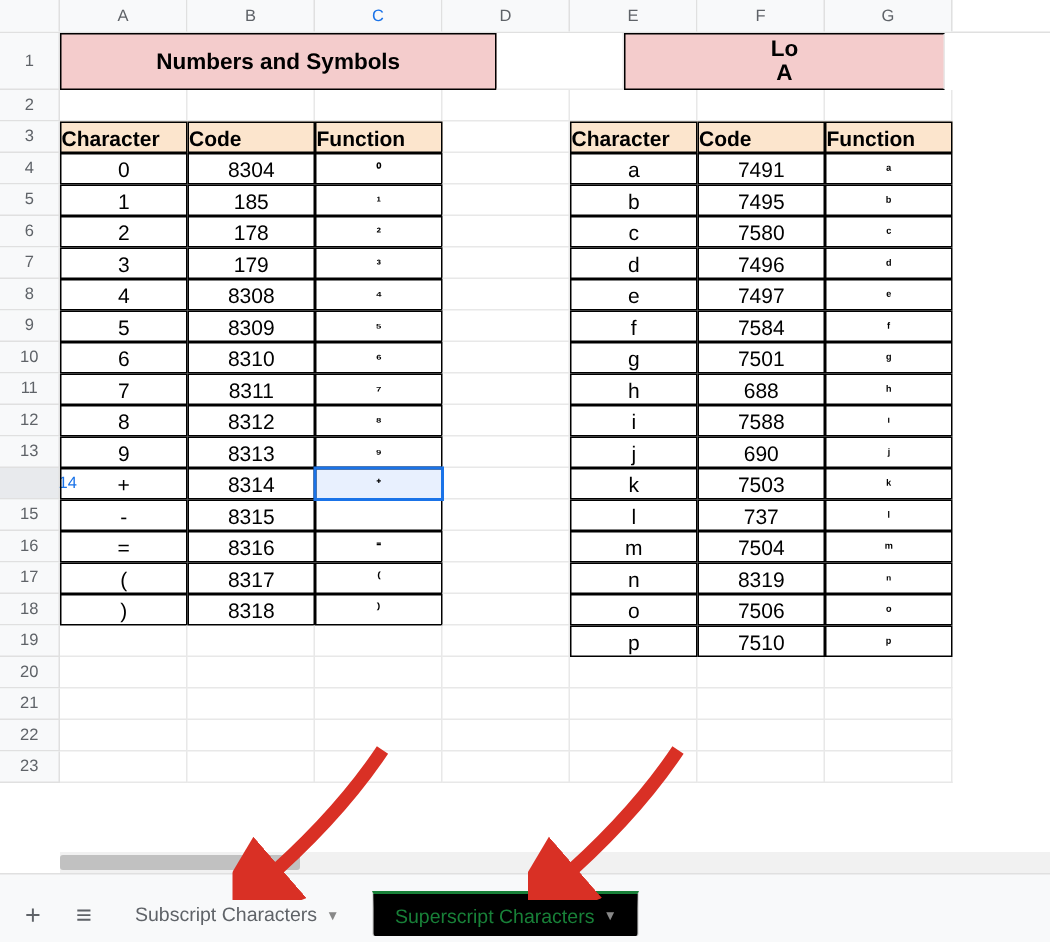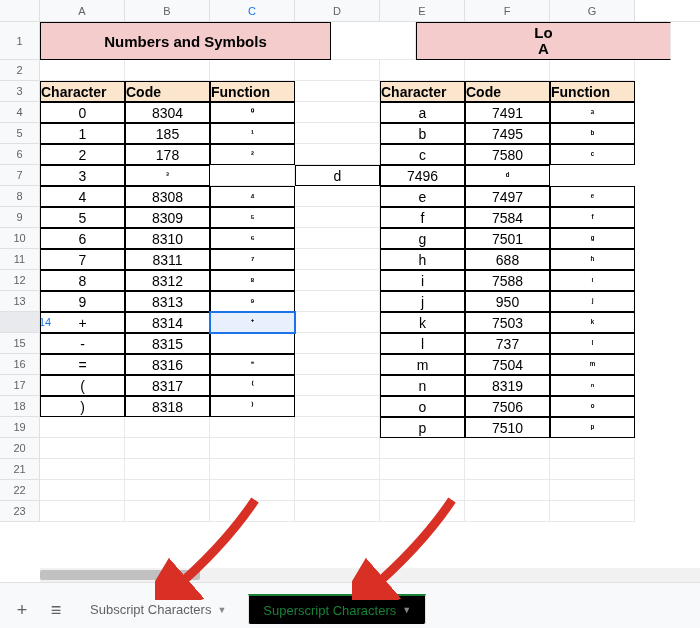--- a/index.html
+++ b/index.html
@@ -158,21 +158,21 @@
     <div class="colhead wD">D</div>
     <div class="colhead wE">E</div>
     <div class="colhead wF">F</div>
     <div class="colhead wG">G</div>
   </div>
   <div class="rows" id="rows">
       <div class="row tall">
         <div class="rowhead">1</div>
         <div class="cell title1" style="width: 291px;">Numbers and Symbols</div>
         <div class="cell wD"></div>
-        <div class="cell title2" style="width: 255px;">
+        <div class="cell title2" style="width: 214px;">
           <div style="line-height:16px">Lo<br>A</div>
         </div>
       </div>
       <div class="row">
         <div class="rowhead">2</div>
         <div class="cell wA"></div>
         <div class="cell wB"></div>
         <div class="cell wC"></div>
         <div class="cell wD"></div>
         <div class="cell wE"></div>
@@ -215,20 +215,21 @@
         <div class="cell wB tcell">178</div>
         <div class="cell wC tcell func">²</div>
         <div class="cell wD"></div>
         <div class="cell wE tcell">c</div>
         <div class="cell wF tcell">7580</div>
         <div class="cell wG tcell func">ᶜ</div>
       </div>
       <div class="row">
         <div class="rowhead">7</div>
         <div class="cell wA tcell">3</div>
+        <div class="cell wB tcell">179</div>
         <div class="cell wC tcell func">³</div>
         <div class="cell wD"></div>
         <div class="cell wE tcell">d</div>
         <div class="cell wF tcell">7496</div>
         <div class="cell wG tcell func">ᵈ</div>
       </div>
       <div class="row">
         <div class="rowhead">8</div>
         <div class="cell wA tcell">4</div>
         <div class="cell wB tcell">8308</div>
@@ -278,21 +279,21 @@
         <div class="cell wF tcell">7588</div>
         <div class="cell wG tcell func">ᶦ</div>
       </div>
       <div class="row">
         <div class="rowhead">13</div>
         <div class="cell wA tcell">9</div>
         <div class="cell wB tcell">8313</div>
         <div class="cell wC tcell func">⁹</div>
         <div class="cell wD"></div>
         <div class="cell wE tcell">j</div>
-        <div class="cell wF tcell">950</div>
+        <div class="cell wF tcell">690</div>
         <div class="cell wG tcell func">ʲ</div>
       </div>
       <div class="row">
         <div class="rowhead active">14</div>
         <div class="cell wA tcell">+</div>
         <div class="cell wB tcell">8314</div>
         <div class="cell wC tcell func selected">⁺</div>
         <div class="cell wD"></div>
         <div class="cell wE tcell">k</div>
         <div class="cell wF tcell">7503</div>

